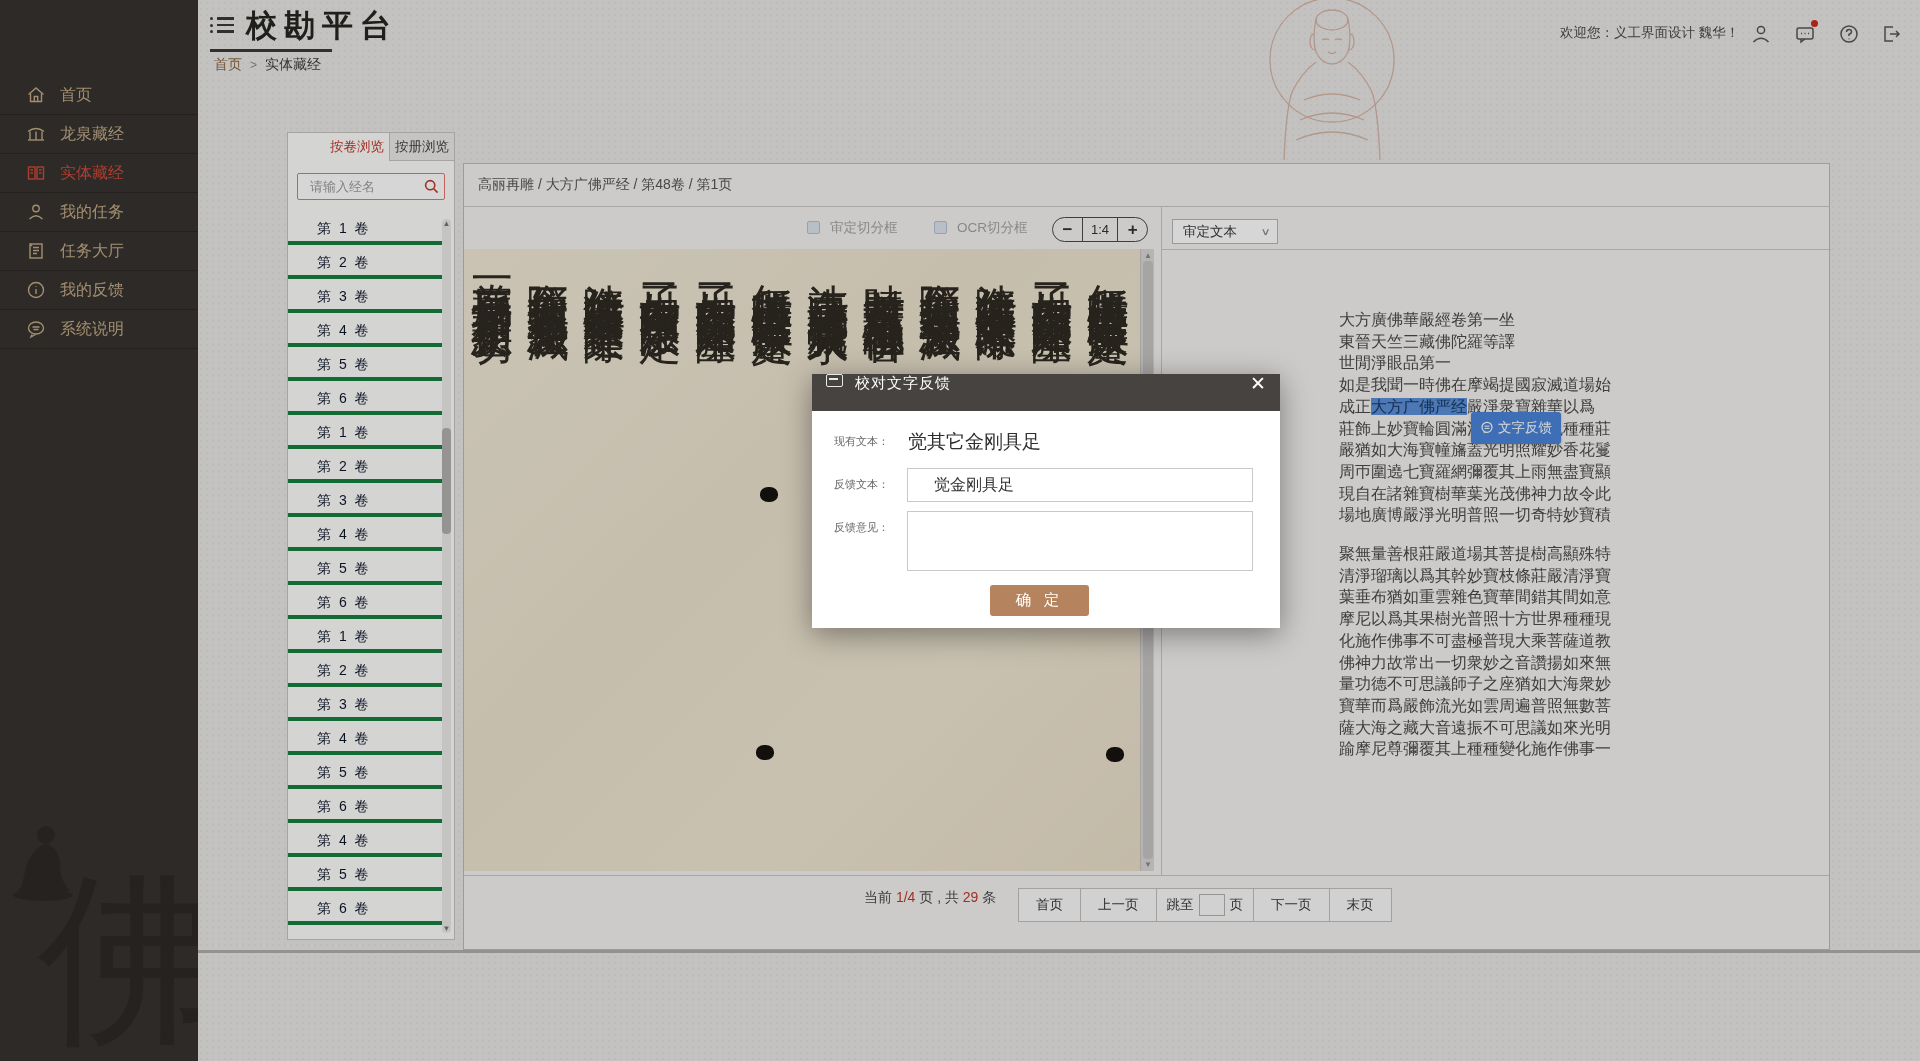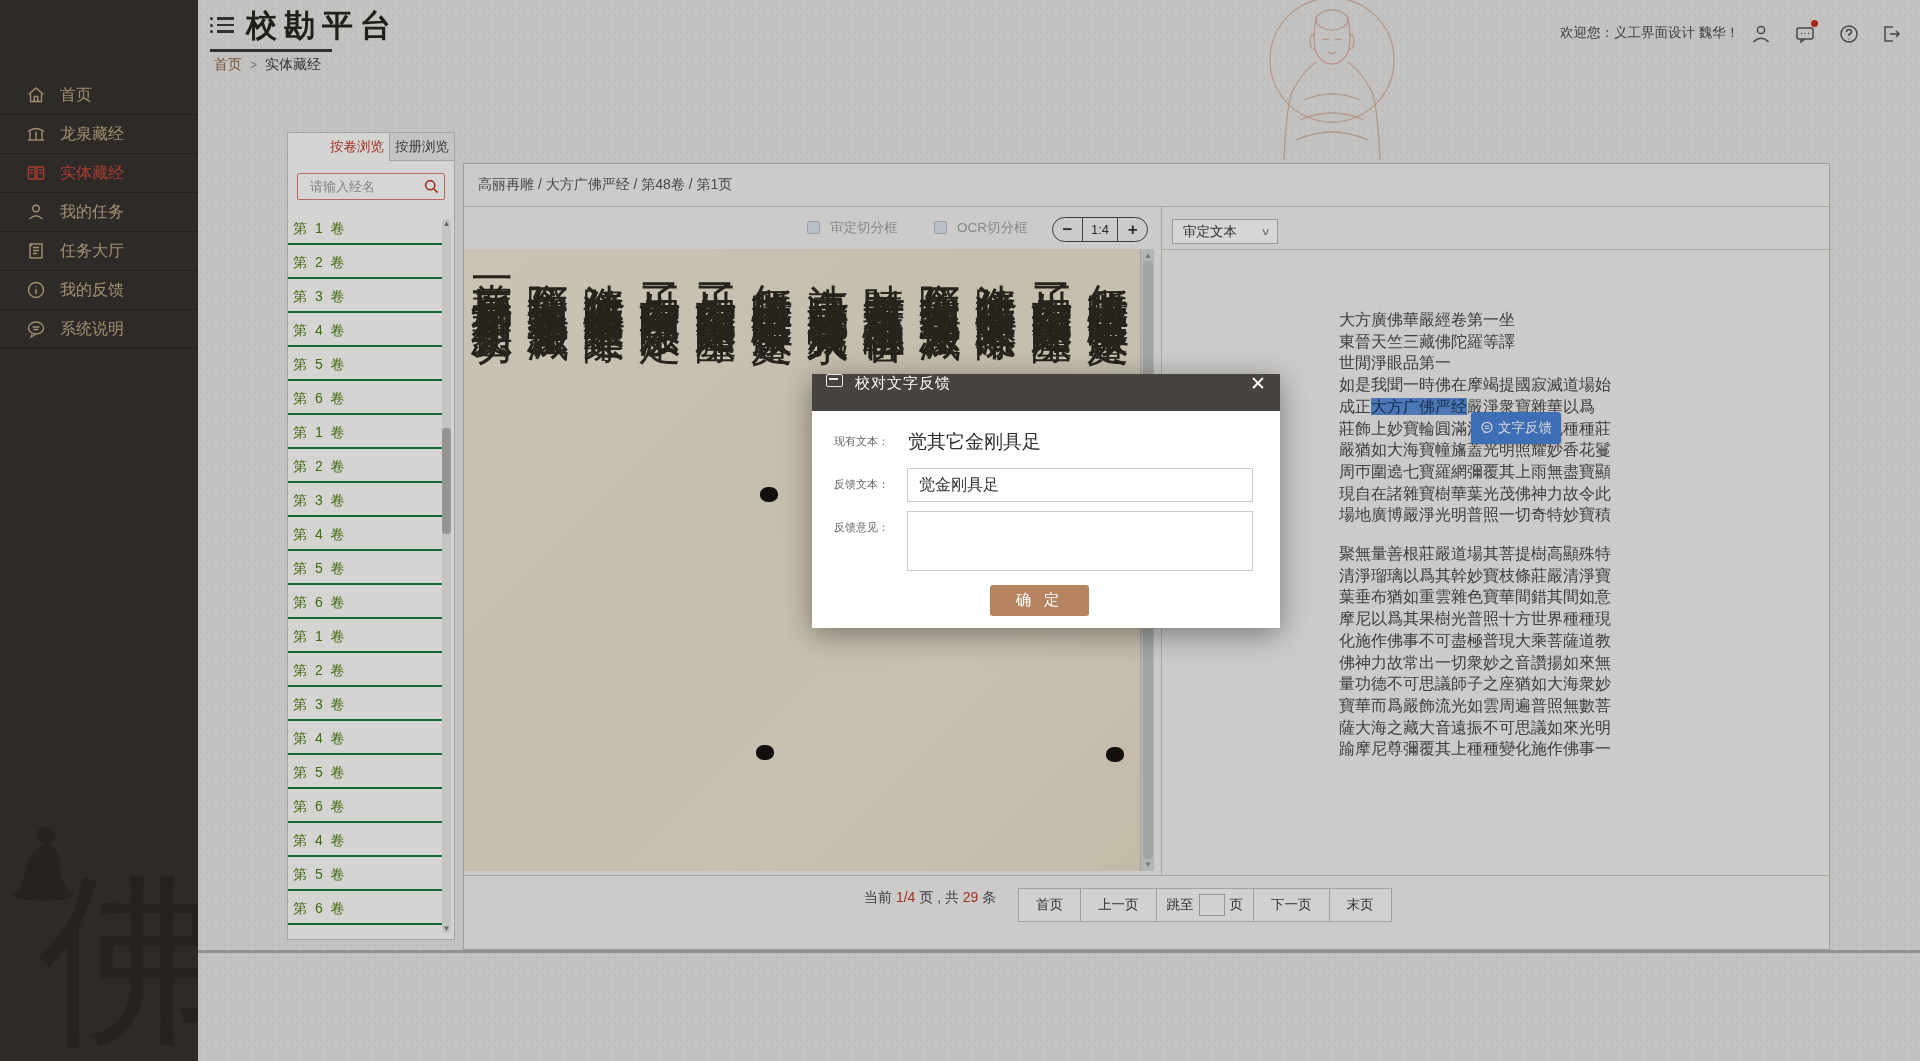--- a/index.html
+++ b/index.html
@@ -45,22 +45,22 @@
   .tabs{display:flex;height:28px;}
   .tab{flex:1;display:flex;align-items:center;justify-content:center;font-size:13.5px;cursor:pointer;}
   .tab.active{background:#fdfdfc;color:#c0392b;border-right:1px solid #c6c4c1;margin-left:37px;}
   .tab.inactive{background:#eceae7;color:#454545;border-bottom:1px solid #c6c4c1;}
   .search-wrap{position:relative;margin:12px 9px 0 9px;}
   .search-input{width:148px;height:27px;border:1px solid #e07a6d;border-radius:2px;background:#fff;
                 padding:0 26px 0 12px;font-size:13px;color:#444;outline:none;}
   .search-input::placeholder{color:#9c9c9c;}
   .search-btn{position:absolute;right:6px;top:6px;cursor:pointer;}
   .vol-list{position:absolute;left:0;top:78px;width:156px;list-style:none;}
-  .vol-list li{height:34px;line-height:34px;border-bottom:2px solid #15803d;padding-left:5px;
-               font-size:14px;color:#4d7c0f;letter-spacing:2px;cursor:pointer;}
+  .vol-list li{height:34px;line-height:34px;border-bottom:4px solid #15803d;padding-left:29px;
+               font-size:14px;color:#0f172a;letter-spacing:2px;cursor:pointer;}
   .vscroll{position:absolute;right:3px;top:86px;width:9px;height:714px;background:#eceae8;border-radius:4px;}
   .vscroll .thumb{position:absolute;left:0;top:209px;width:9px;height:106px;background:#b3b1ae;border-radius:4px;cursor:pointer;}
   .vscroll .arr{position:absolute;left:0;width:9px;font-size:8px;color:#777;text-align:center;cursor:pointer;}
 
   
   .card{position:absolute;left:463px;top:163px;width:1367px;height:787px;background:#f3f2f0;
         border:1px solid #bcbab7;z-index:5;}
   .card-crumb{position:absolute;left:14px;top:12px;font-size:14px;color:#555;}
   .card-hr{position:absolute;left:0;top:42px;width:1365px;height:1px;background:#c9c7c4;}
 
@@ -118,21 +118,21 @@
   .modal{position:absolute;left:812px;top:374px;width:468px;height:254px;background:#fff;z-index:50;
          box-shadow:0 6px 28px rgba(0,0,0,.4);}
   .modal-head{height:37px;background:#474340;display:flex;align-items:flex-start;padding:0 14px;}
   .mh-icon{width:17px;height:13px;border:1.6px solid #e8e8e8;border-radius:2px;position:relative;}
   .mh-icon::after{content:"";position:absolute;left:2px;top:2.5px;width:9px;height:2px;background:#e8e8e8;}
   .mh-title{color:#fff;font-size:15px;margin-left:12px;letter-spacing:1px;}
   .mh-close{margin-left:auto;color:#fff;font-size:19px;cursor:pointer;line-height:1;font-family:"Liberation Sans",sans-serif;}
   .m-label{position:absolute;left:22px;font-size:11px;color:#666;}
   .m-existing{position:absolute;left:96px;top:55px;font-size:19px;color:#2e2e2e;}
   .m-input{position:absolute;left:95px;top:94px;width:346px;height:34px;border:1px solid #c9c9c9;background:#fff;
-           padding:0 11px;font-size:16px;color:#333;outline:none;}
+           padding:0 26px;font-size:16px;color:#333;outline:none;}
   .m-textarea{position:absolute;left:95px;top:137px;width:346px;height:60px;border:1px solid #c9c9c9;background:#fff;
               padding:6px 10px;font-size:14px;color:#333;outline:none;resize:none;font-family:inherit;}
   .m-confirm{position:absolute;left:178px;top:211px;width:99px;height:31px;background:#b5845f;border:none;
              border-radius:3px;color:#fff;font-size:15.5px;letter-spacing:4px;cursor:pointer;}
 </style>
 </head>
 <body>
 
 <div id="app">
 

